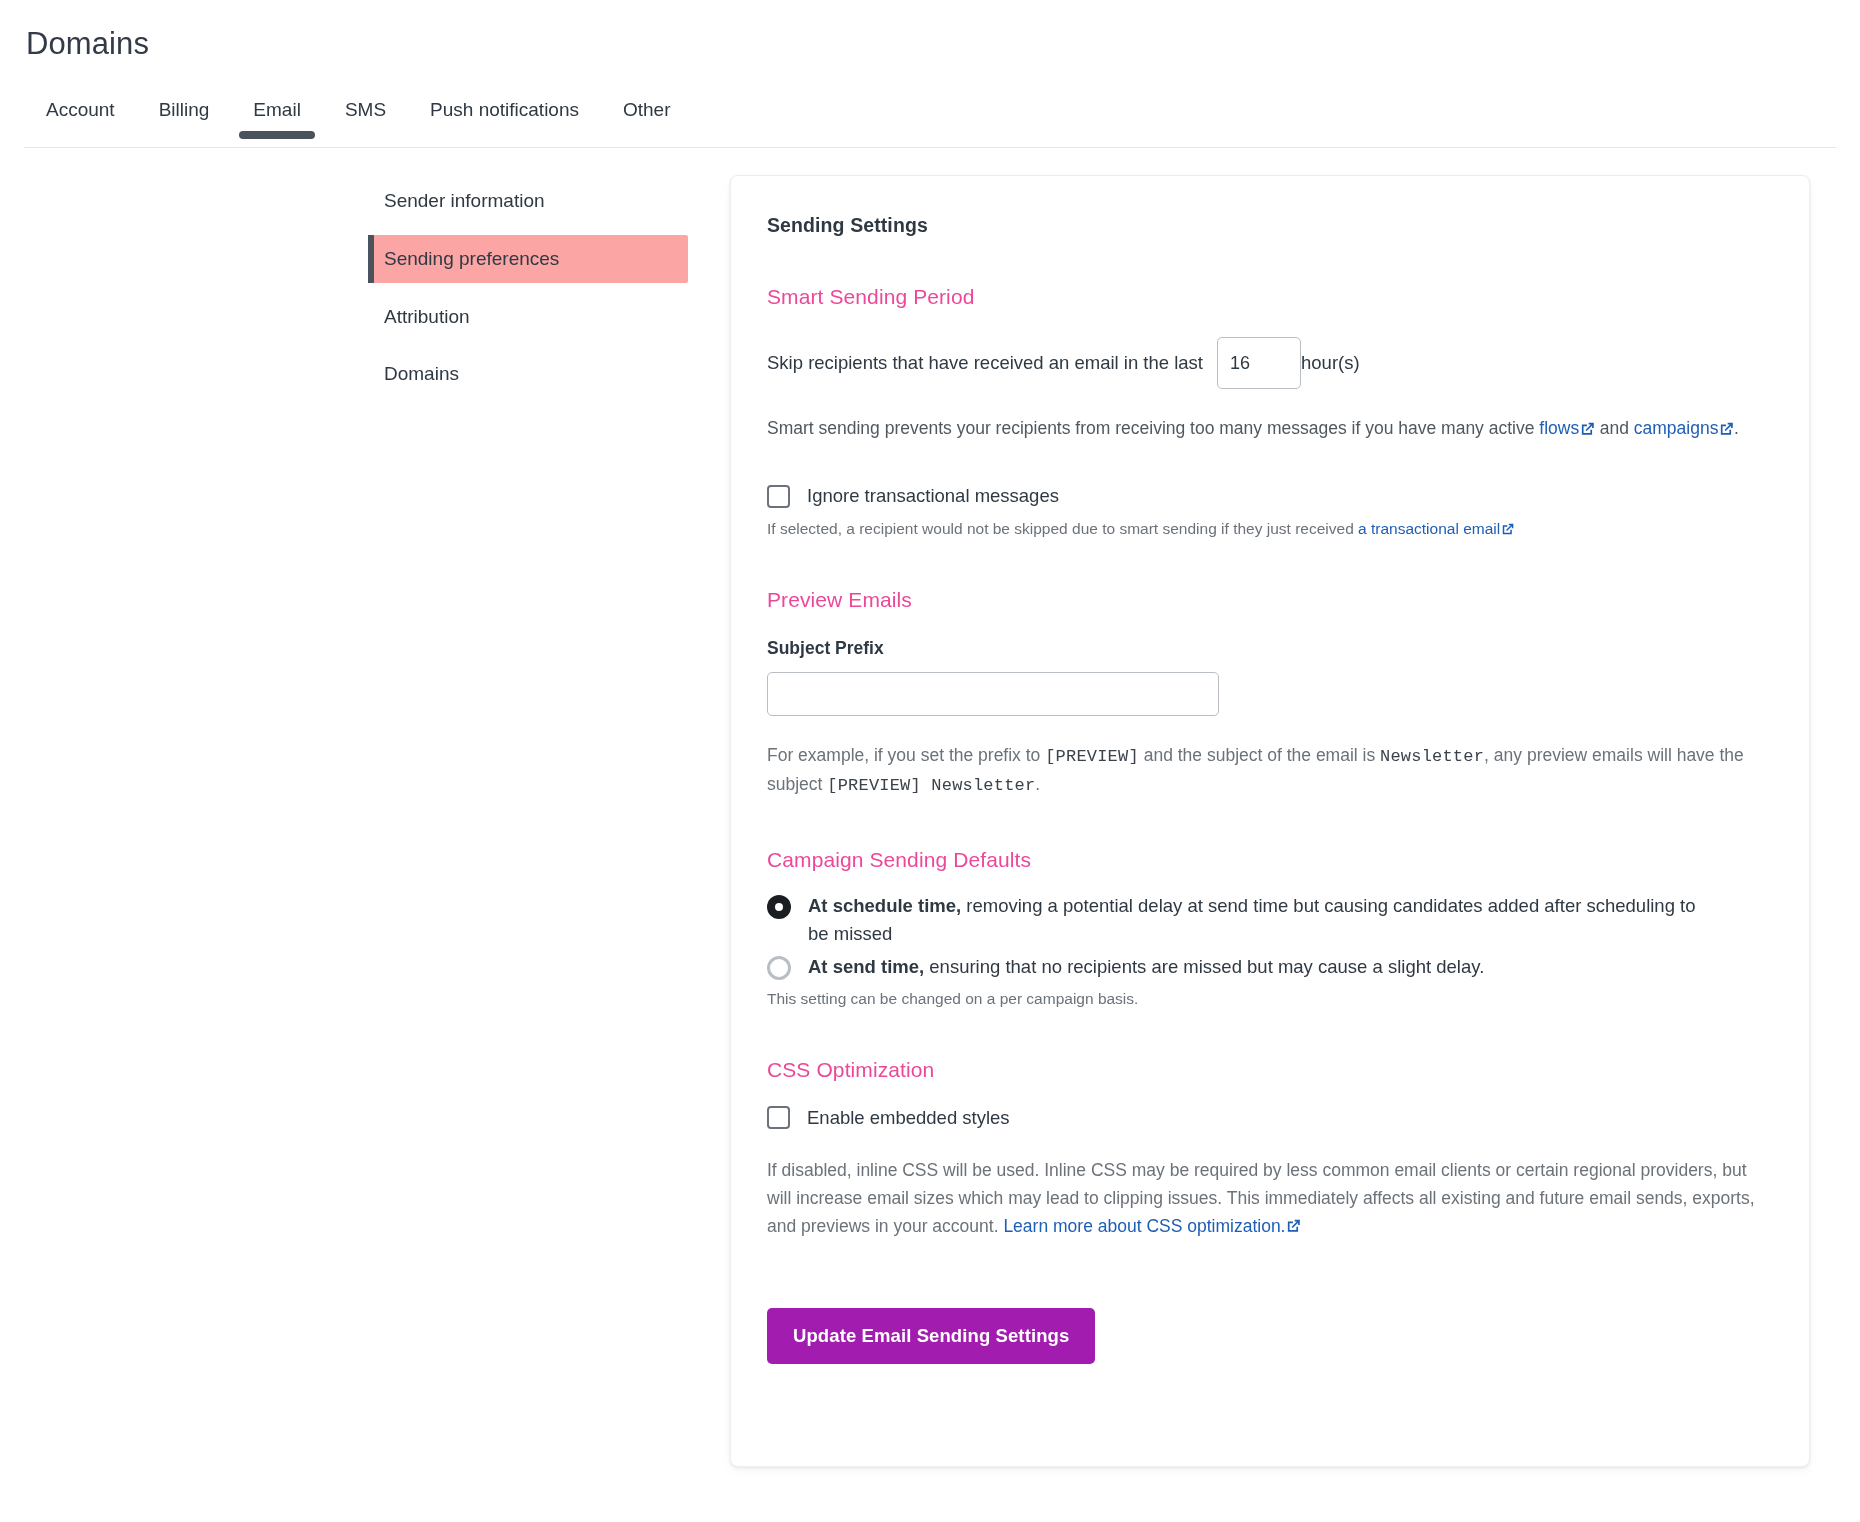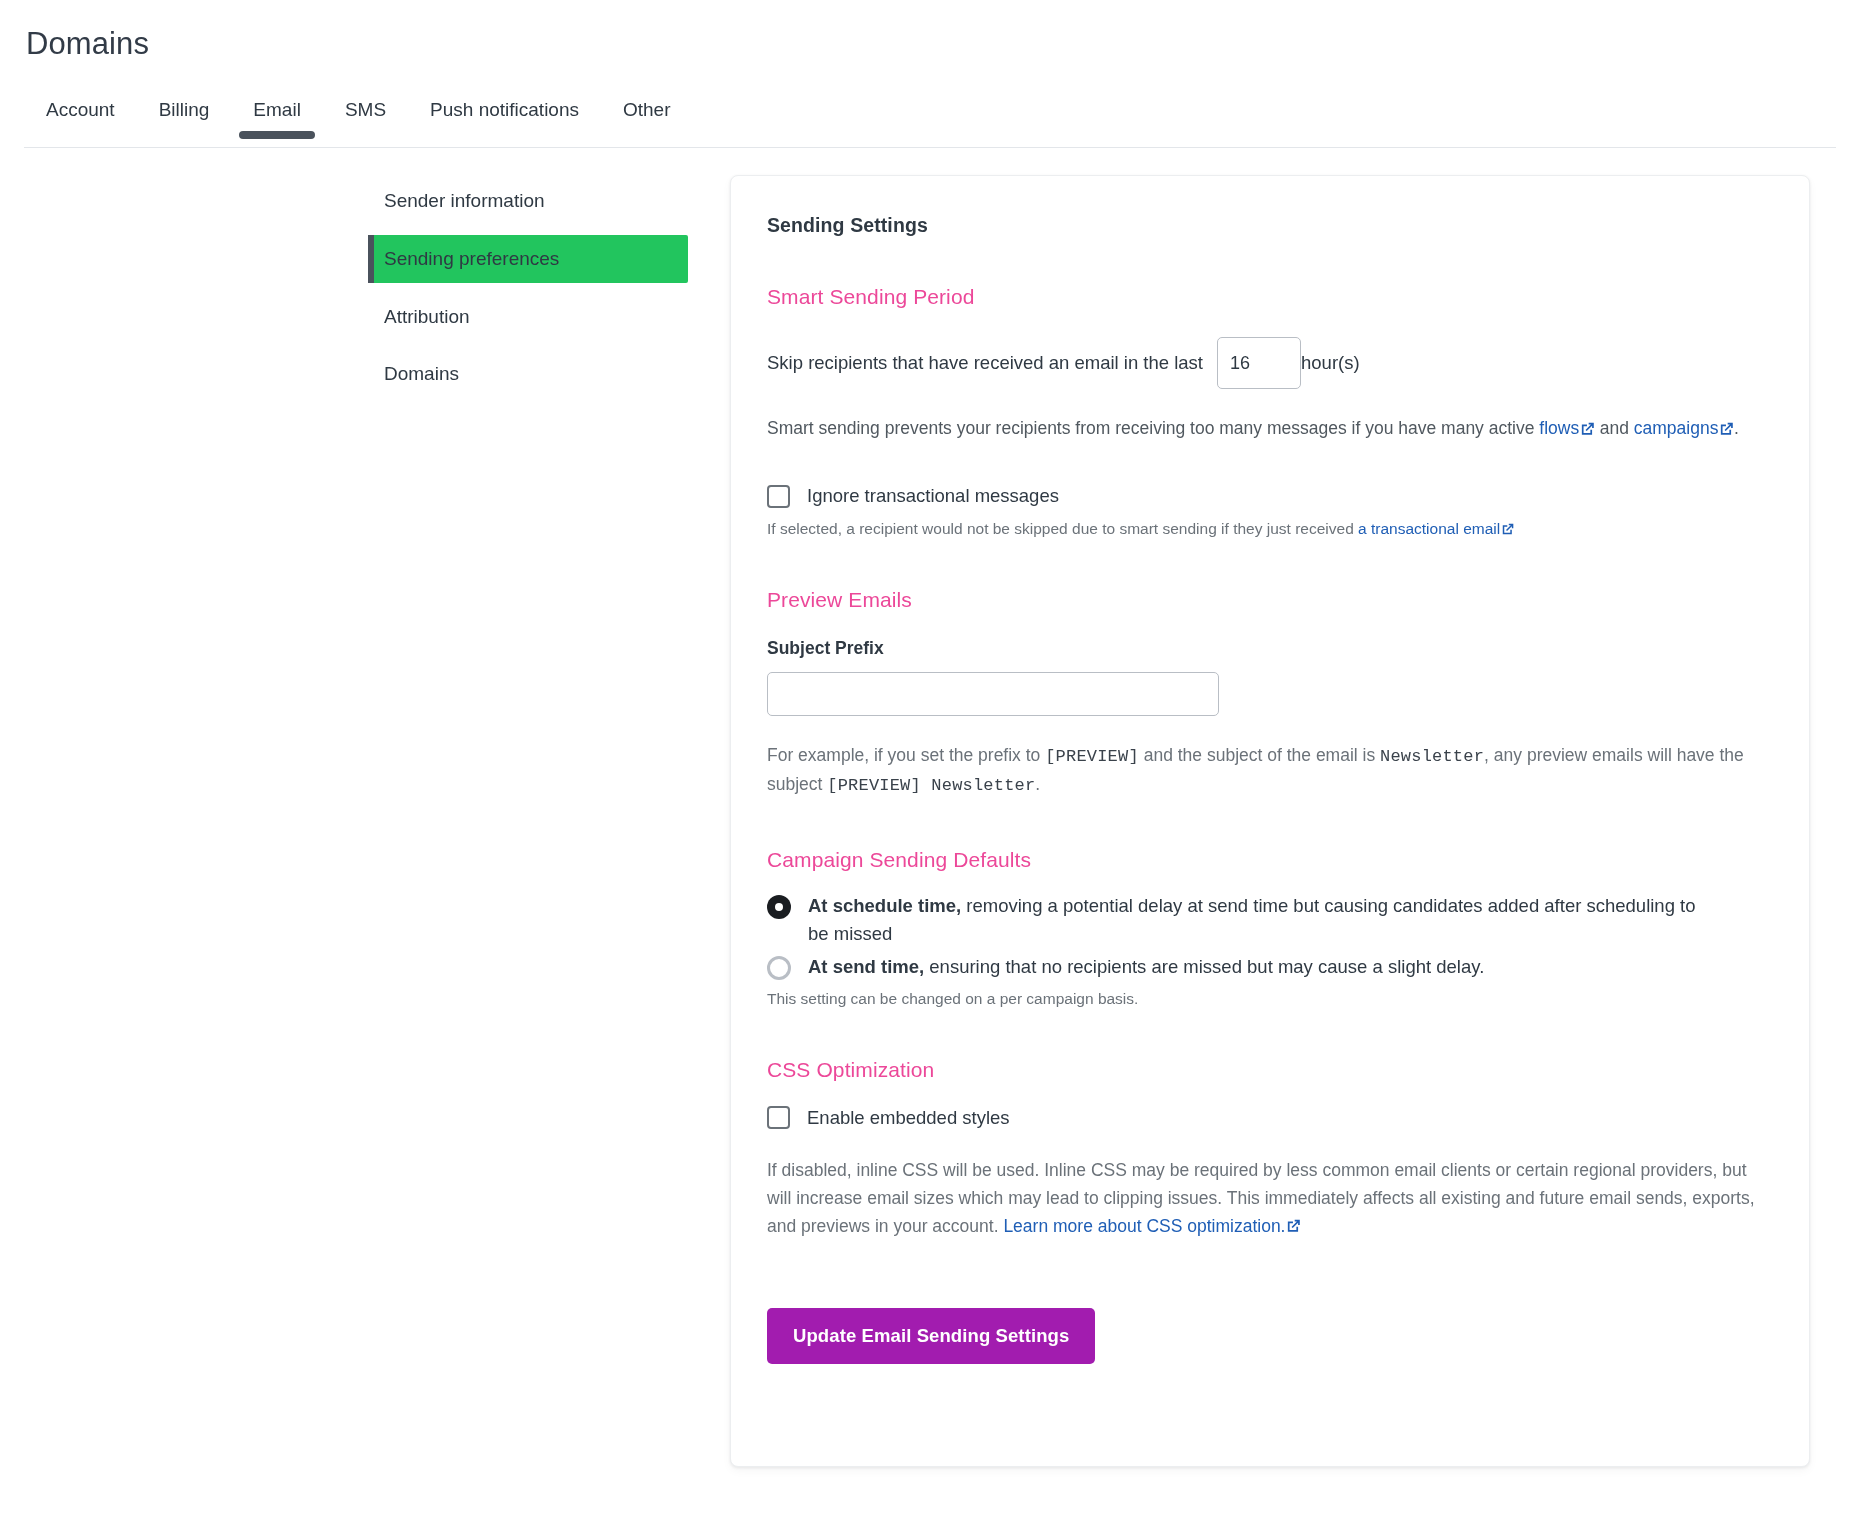--- a/index.html
+++ b/index.html
@@ -81,21 +81,21 @@
     position: relative;
     font-size: 19px;
     color: #2f3943;
     padding: 11px 14px 11px 16px;
     line-height: 1.35;
     cursor: pointer;
     border-radius: 2px;
     margin-bottom: 10px;
   }
   .nav-item.selected {
-    background: #22c55e;
+    background: #fca5a5;
   }
   .nav-item.selected::before {
     content: "";
     position: absolute;
     left: 0;
     top: 0;
     bottom: 0;
     width: 6px;
     background: #4a525c;
   }

